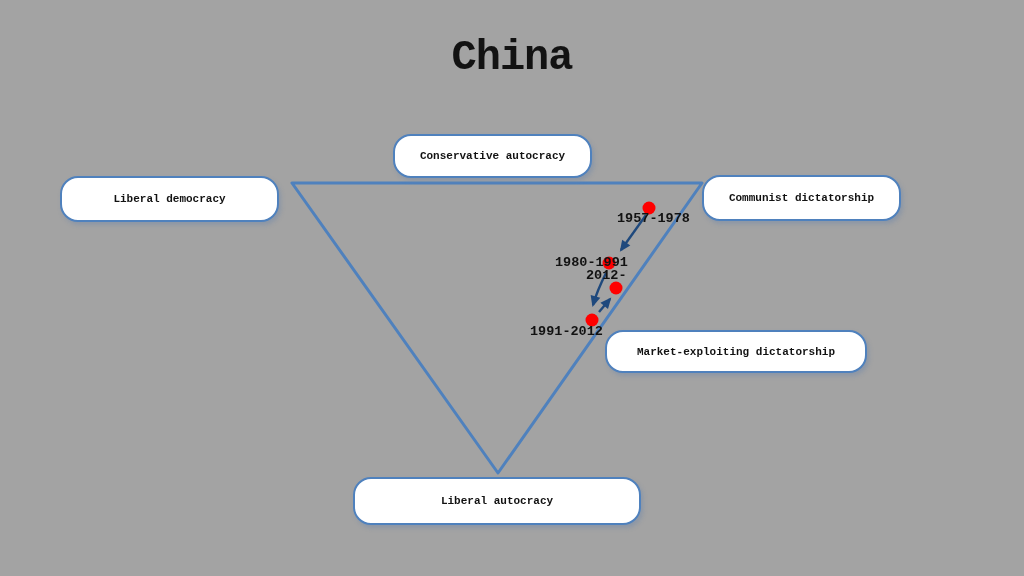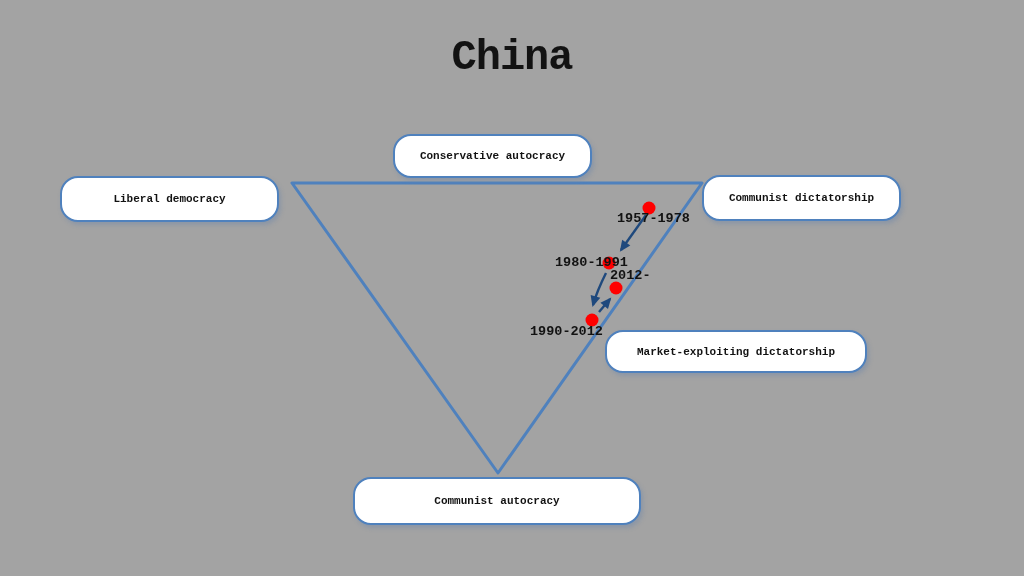--- a/index.html
+++ b/index.html
@@ -111,24 +111,24 @@
   <div class="label-box" style="left:702px; top:175px; width:199px; height:46px;">
     <span>Communist dictatorship</span>
   </div>
 
 
   <div class="label-box" style="left:605px; top:330px; width:262px; height:43px;">
     <span>Market-exploiting dictatorship</span>
   </div>
 
   <div class="label-box" style="left:353px; top:477px; width:288px; height:48px;">
-    <span>Communist autocracy</span>
+    <span>Liberal autocracy</span>
   </div>
 
   <div class="year-label" style="left:617px; top:187px;margin-top:24px;">1957-1978</div>
 
   <div class="year-label" style="left:555px; top:255px;">1980-1991</div>
 
-  <div class="year-label" style="left:610px; top:268px;">2012-</div>
+  <div class="year-label" style="left:586px; top:268px;">2012-</div>
 
-  <div class="year-label" style="left:530px; top:324px;">1990-2012</div>
+  <div class="year-label" style="left:530px; top:324px;">1991-2012</div>
 
 </div>
 
 </body></html>

